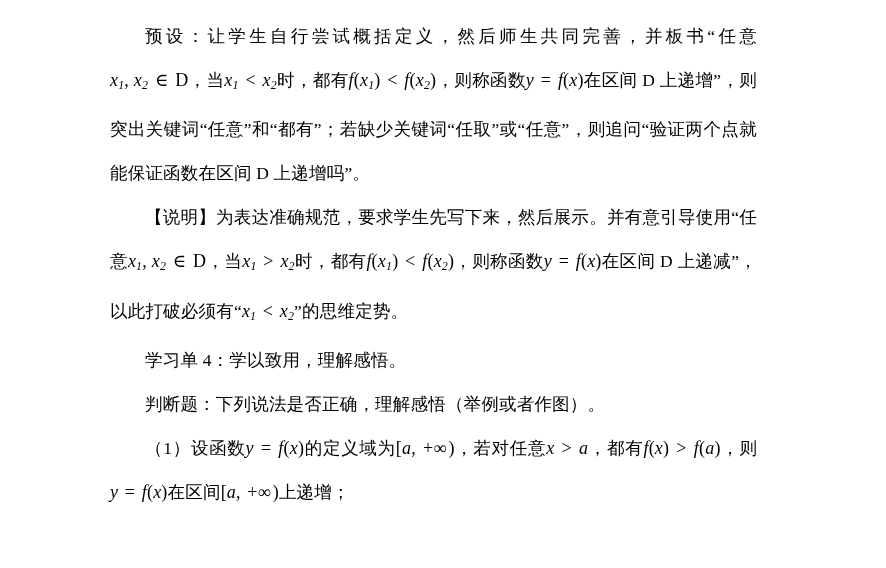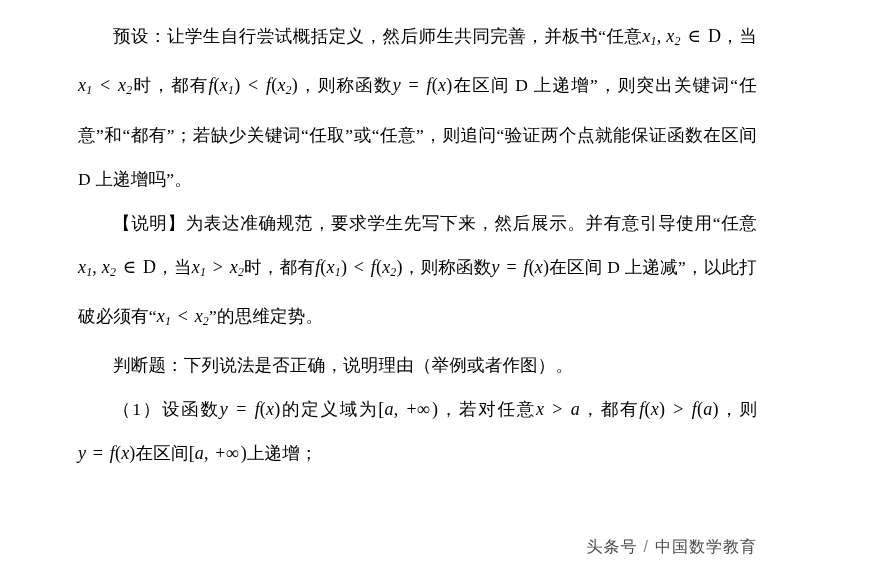--- a/index.html
+++ b/index.html
@@ -12,21 +12,21 @@
     background: #ffffff;
     font-family: "Liberation Serif", "DejaVu Serif", serif;
     color: #000000;
     overflow: hidden;
   }
   .page {
     position: relative;
     width: 831px;
     height: 568px;
     box-sizing: border-box;
-    padding: 14px 74px 0 78px;
+    padding: 14px 74px 0 110px;
   }
   .para {
     font-size: 17.5px;
     line-height: 44px;
     text-align: justify;
     text-justify: inter-ideograph;
     margin: 0;
     letter-spacing: 0.2px;
   }
   .indent { text-indent: 2em; }
@@ -70,26 +70,26 @@
 
   <p class="para indent">
     <span>预设：让学生自行尝试概括定义，然后师生共同完善，并板书“任意</span><span class="mathspan"><span class="mi">x</span><sub>1</sub><span class="mn">,</span> <span class="mi">x</span><sub>2</sub> <span class="op">∈</span> <span class="mn">D</span></span><span>，当</span><span class="mathspan"><span class="mi">x</span><sub>1</sub> <span class="op">&lt;</span> <span class="mi">x</span><sub>2</sub></span><span>时，都有</span><span class="mathspan"><span class="mi">f</span><span class="mn">(</span><span class="mi">x</span><sub>1</sub><span class="mn">)</span> <span class="op">&lt;</span> <span class="mi">f</span><span class="mn">(</span><span class="mi">x</span><sub>2</sub><span class="mn">)</span></span><span>，则称函数</span><span class="mathspan"><span class="mi">y</span> <span class="op">=</span> <span class="mi">f</span><span class="mn">(</span><span class="mi">x</span><span class="mn">)</span></span><span>在区间 D 上递增”，则突出关键词“任意”和“都有”；若缺少关键词“任取”或“任意”，则追问“验证两个点就能保证函数在区间 D 上递增吗”。</span>
   </p>
 
 
   <p class="para indent">
     <span>【说明】为表达准确规范，要求学生先写下来，然后展示。并有意引导使用“任意</span><span class="mathspan"><span class="mi">x</span><sub>1</sub><span class="mn">,</span> <span class="mi">x</span><sub>2</sub> <span class="op">∈</span> <span class="mn">D</span></span><span>，当</span><span class="mathspan"><span class="mi">x</span><sub>1</sub> <span class="op">&gt;</span> <span class="mi">x</span><sub>2</sub></span><span>时，都有</span><span class="mathspan"><span class="mi">f</span><span class="mn">(</span><span class="mi">x</span><sub>1</sub><span class="mn">)</span> <span class="op">&lt;</span> <span class="mi">f</span><span class="mn">(</span><span class="mi">x</span><sub>2</sub><span class="mn">)</span></span><span>，则称函数</span><span class="mathspan"><span class="mi">y</span> <span class="op">=</span> <span class="mi">f</span><span class="mn">(</span><span class="mi">x</span><span class="mn">)</span></span><span>在区间 D 上递减”，以此打破必须有“</span><span class="mathspan"><span class="mi">x</span><sub>1</sub> <span class="op">&lt;</span> <span class="mi">x</span><sub>2</sub></span><span>”的思维定势。</span>
   </p>
 
+  <p class="para indent">
+    <span>学习单 4：学以致用，理解感悟。</span>
+  </p>
 
   <p class="para indent">
-    <span>判断题：下列说法是否正确，说明理由（举例或者作图）。</span>
+    <span>判断题：下列说法是否正确，理解感悟（举例或者作图）。</span>
   </p>
 
   <p class="para indent">
     <span>（1）设函数</span><span class="mathspan"><span class="mi">y</span> <span class="op">=</span> <span class="mi">f</span><span class="mn">(</span><span class="mi">x</span><span class="mn">)</span></span><span>的定义域为</span><span class="mathspan"><span class="mn">[</span><span class="mi">a</span><span class="mn">,</span> <span class="op">+∞</span><span class="mn">)</span></span><span>，若对任意</span><span class="mathspan"><span class="mi">x</span> <span class="op">&gt;</span> <span class="mi">a</span></span><span>，都有</span><span class="mathspan"><span class="mi">f</span><span class="mn">(</span><span class="mi">x</span><span class="mn">)</span> <span class="op">&gt;</span> <span class="mi">f</span><span class="mn">(</span><span class="mi">a</span><span class="mn">)</span></span><span>，则</span><span class="mathspan"><span class="mi">y</span> <span class="op">=</span> <span class="mi">f</span><span class="mn">(</span><span class="mi">x</span><span class="mn">)</span></span><span>在区间</span><span class="mathspan"><span class="mn">[</span><span class="mi">a</span><span class="mn">,</span> <span class="op">+∞</span><span class="mn">)</span></span><span>上递增；</span>
   </p>
 
-  <div class="footer">
-    <span>头条号</span><span class="sep">/</span><span>中国数学教育</span>
-  </div>
 
 </div>
 
 </body></html>

